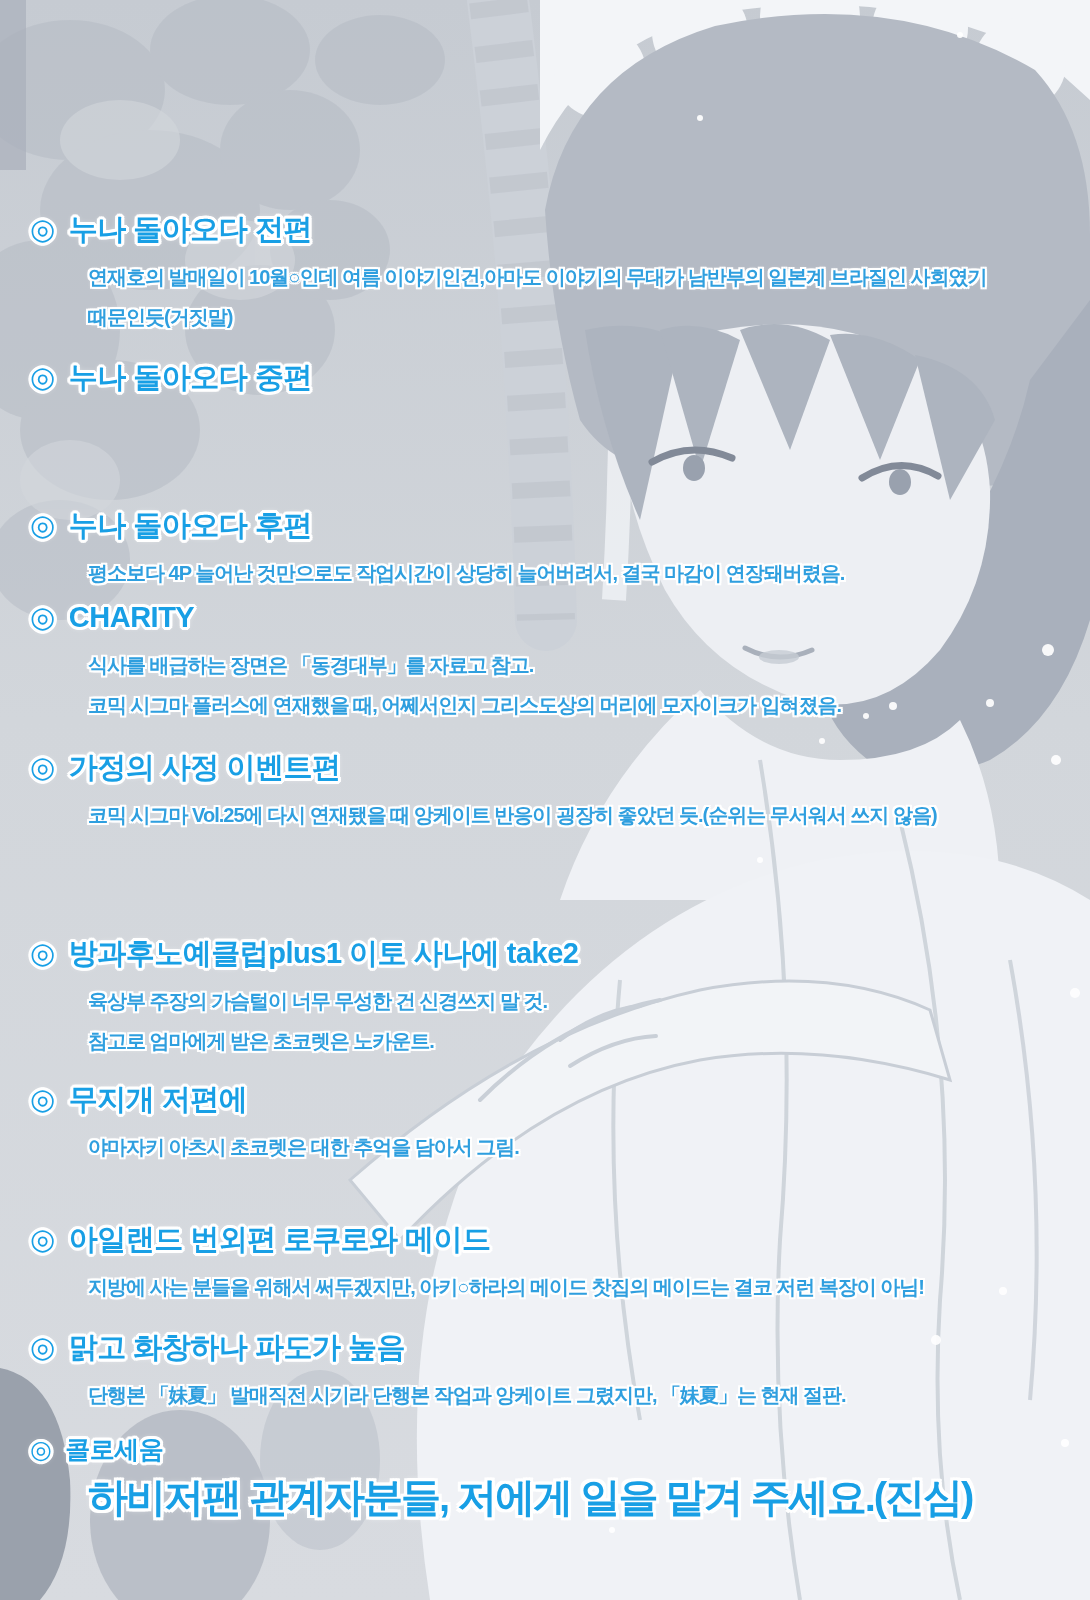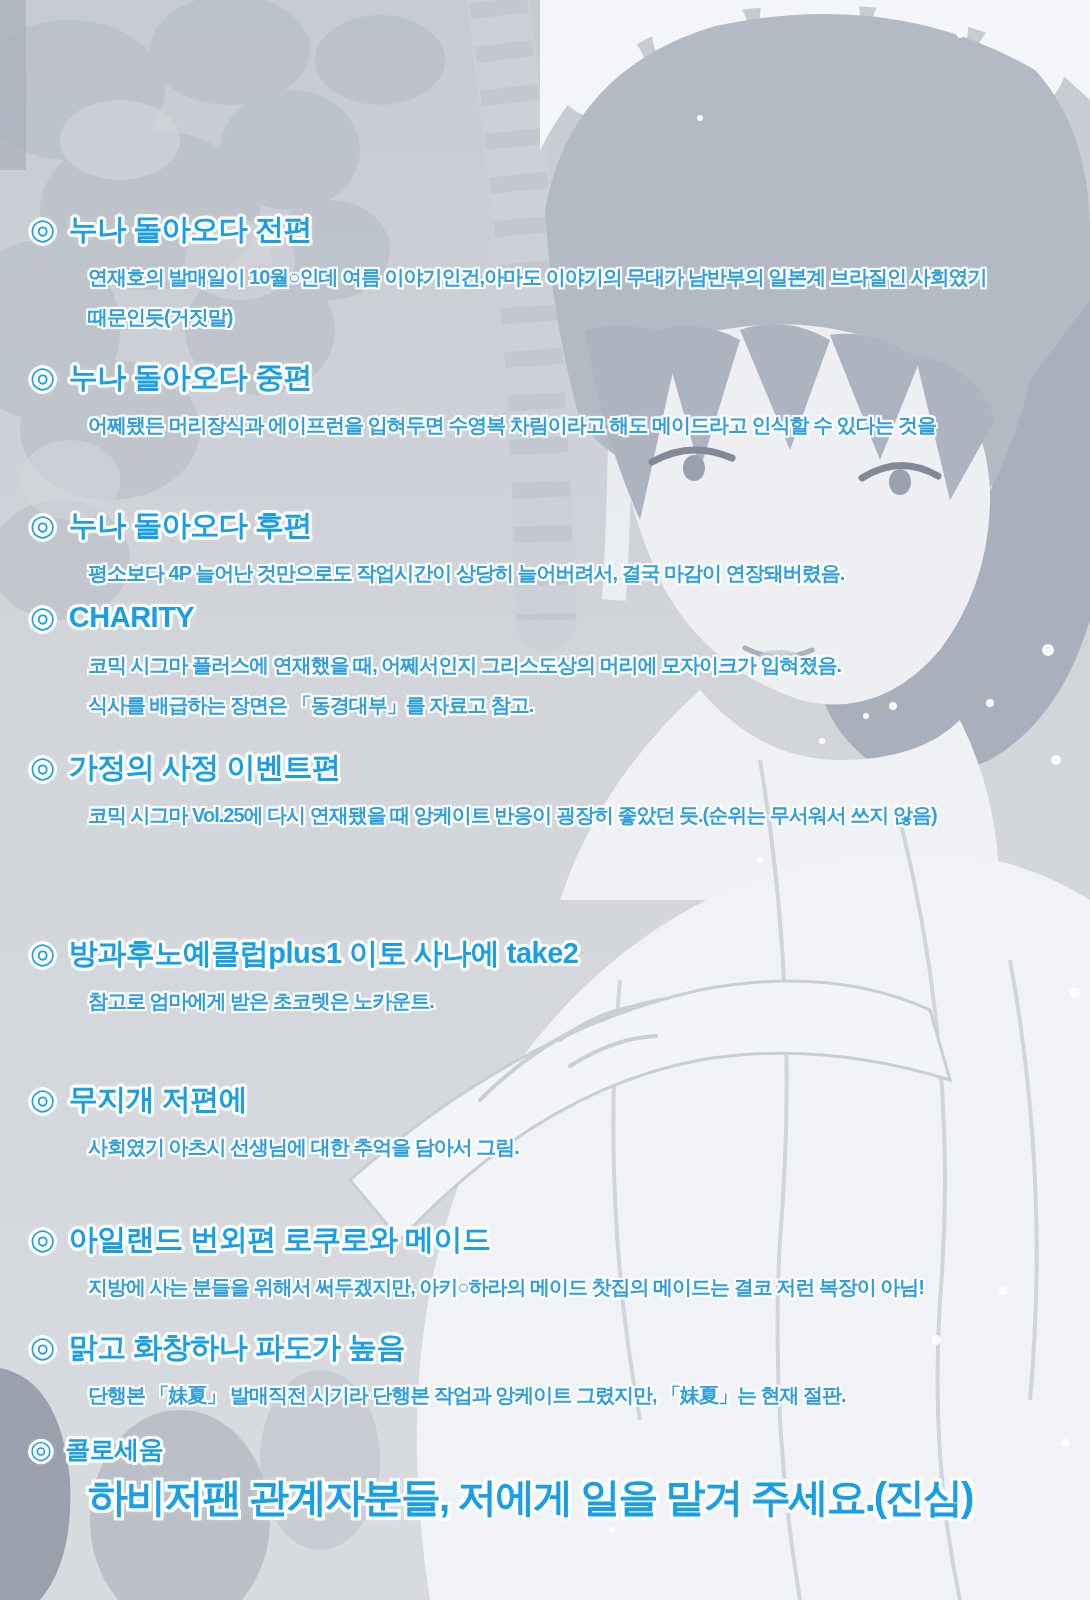--- a/index.html
+++ b/index.html
@@ -171,57 +171,57 @@
           <span class="title">누나 돌아오다 전편</span>
         </div>
         <div class="line">연재호의 발매일이 10월○인데 여름 이야기인건,아마도 이야기의 무대가 남반부의 일본계 브라질인 사회였기</div>
         <div class="line">때문인듯(거짓말)</div>
       </div>
       <div class="section sec2">
         <div class="heading">
           <span class="bullet">◎</span>
           <span class="title">누나 돌아오다 중편</span>
         </div>
-        <div class="line">어쩨됐든 머리장식과 에이프런을 입혀두면 수영복 차림이라고 해도 메이드라고 인식할 수 있다는 것을</div>
       </div>
       <div class="section sec3">
         <div class="heading">
           <span class="bullet">◎</span>
           <span class="title">누나 돌아오다 후편</span>
         </div>
         <div class="line">평소보다 4P 늘어난 것만으로도 작업시간이 상당히 늘어버려서, 결국 마감이 연장돼버렸음.</div>
       </div>
       <div class="section sec4">
         <div class="heading">
           <span class="bullet">◎</span>
           <span class="title">CHARITY</span>
         </div>
+        <div class="line">식사를 배급하는 장면은 「동경대부」를 자료고 참고.</div>
         <div class="line">코믹 시그마 플러스에 연재했을 때, 어쩨서인지 그리스도상의 머리에 모자이크가 입혀졌음.</div>
-        <div class="line">식사를 배급하는 장면은 「동경대부」를 자료고 참고.</div>
       </div>
       <div class="section sec5">
         <div class="heading">
           <span class="bullet">◎</span>
           <span class="title">가정의 사정 이벤트편</span>
         </div>
         <div class="line">코믹 시그마 Vol.25에 다시 연재됐을 때 앙케이트 반응이 굉장히 좋았던 듯.(순위는 무서워서 쓰지 않음)</div>
       </div>
       <div class="section sec6">
         <div class="heading">
           <span class="bullet">◎</span>
           <span class="title">방과후노예클럽plus1 이토 사나에 take2</span>
         </div>
+        <div class="line">육상부 주장의 가슴털이 너무 무성한 건 신경쓰지 말 것.</div>
         <div class="line">참고로 엄마에게 받은 초코렛은 노카운트.</div>
       </div>
       <div class="section sec7">
         <div class="heading">
           <span class="bullet">◎</span>
           <span class="title">무지개 저편에</span>
         </div>
-        <div class="line">사회였기 아츠시 선생님에 대한 추억을 담아서 그림.</div>
+        <div class="line">야마자키 아츠시 초코렛은 대한 추억을 담아서 그림.</div>
       </div>
       <div class="section sec8">
         <div class="heading">
           <span class="bullet">◎</span>
           <span class="title">아일랜드 번외편 로쿠로와 메이드</span>
         </div>
         <div class="line">지방에 사는 분들을 위해서 써두겠지만, 아키○하라의 메이드 찻집의 메이드는 결코 저런 복장이 아님!</div>
       </div>
       <div class="section sec9">
         <div class="heading">

